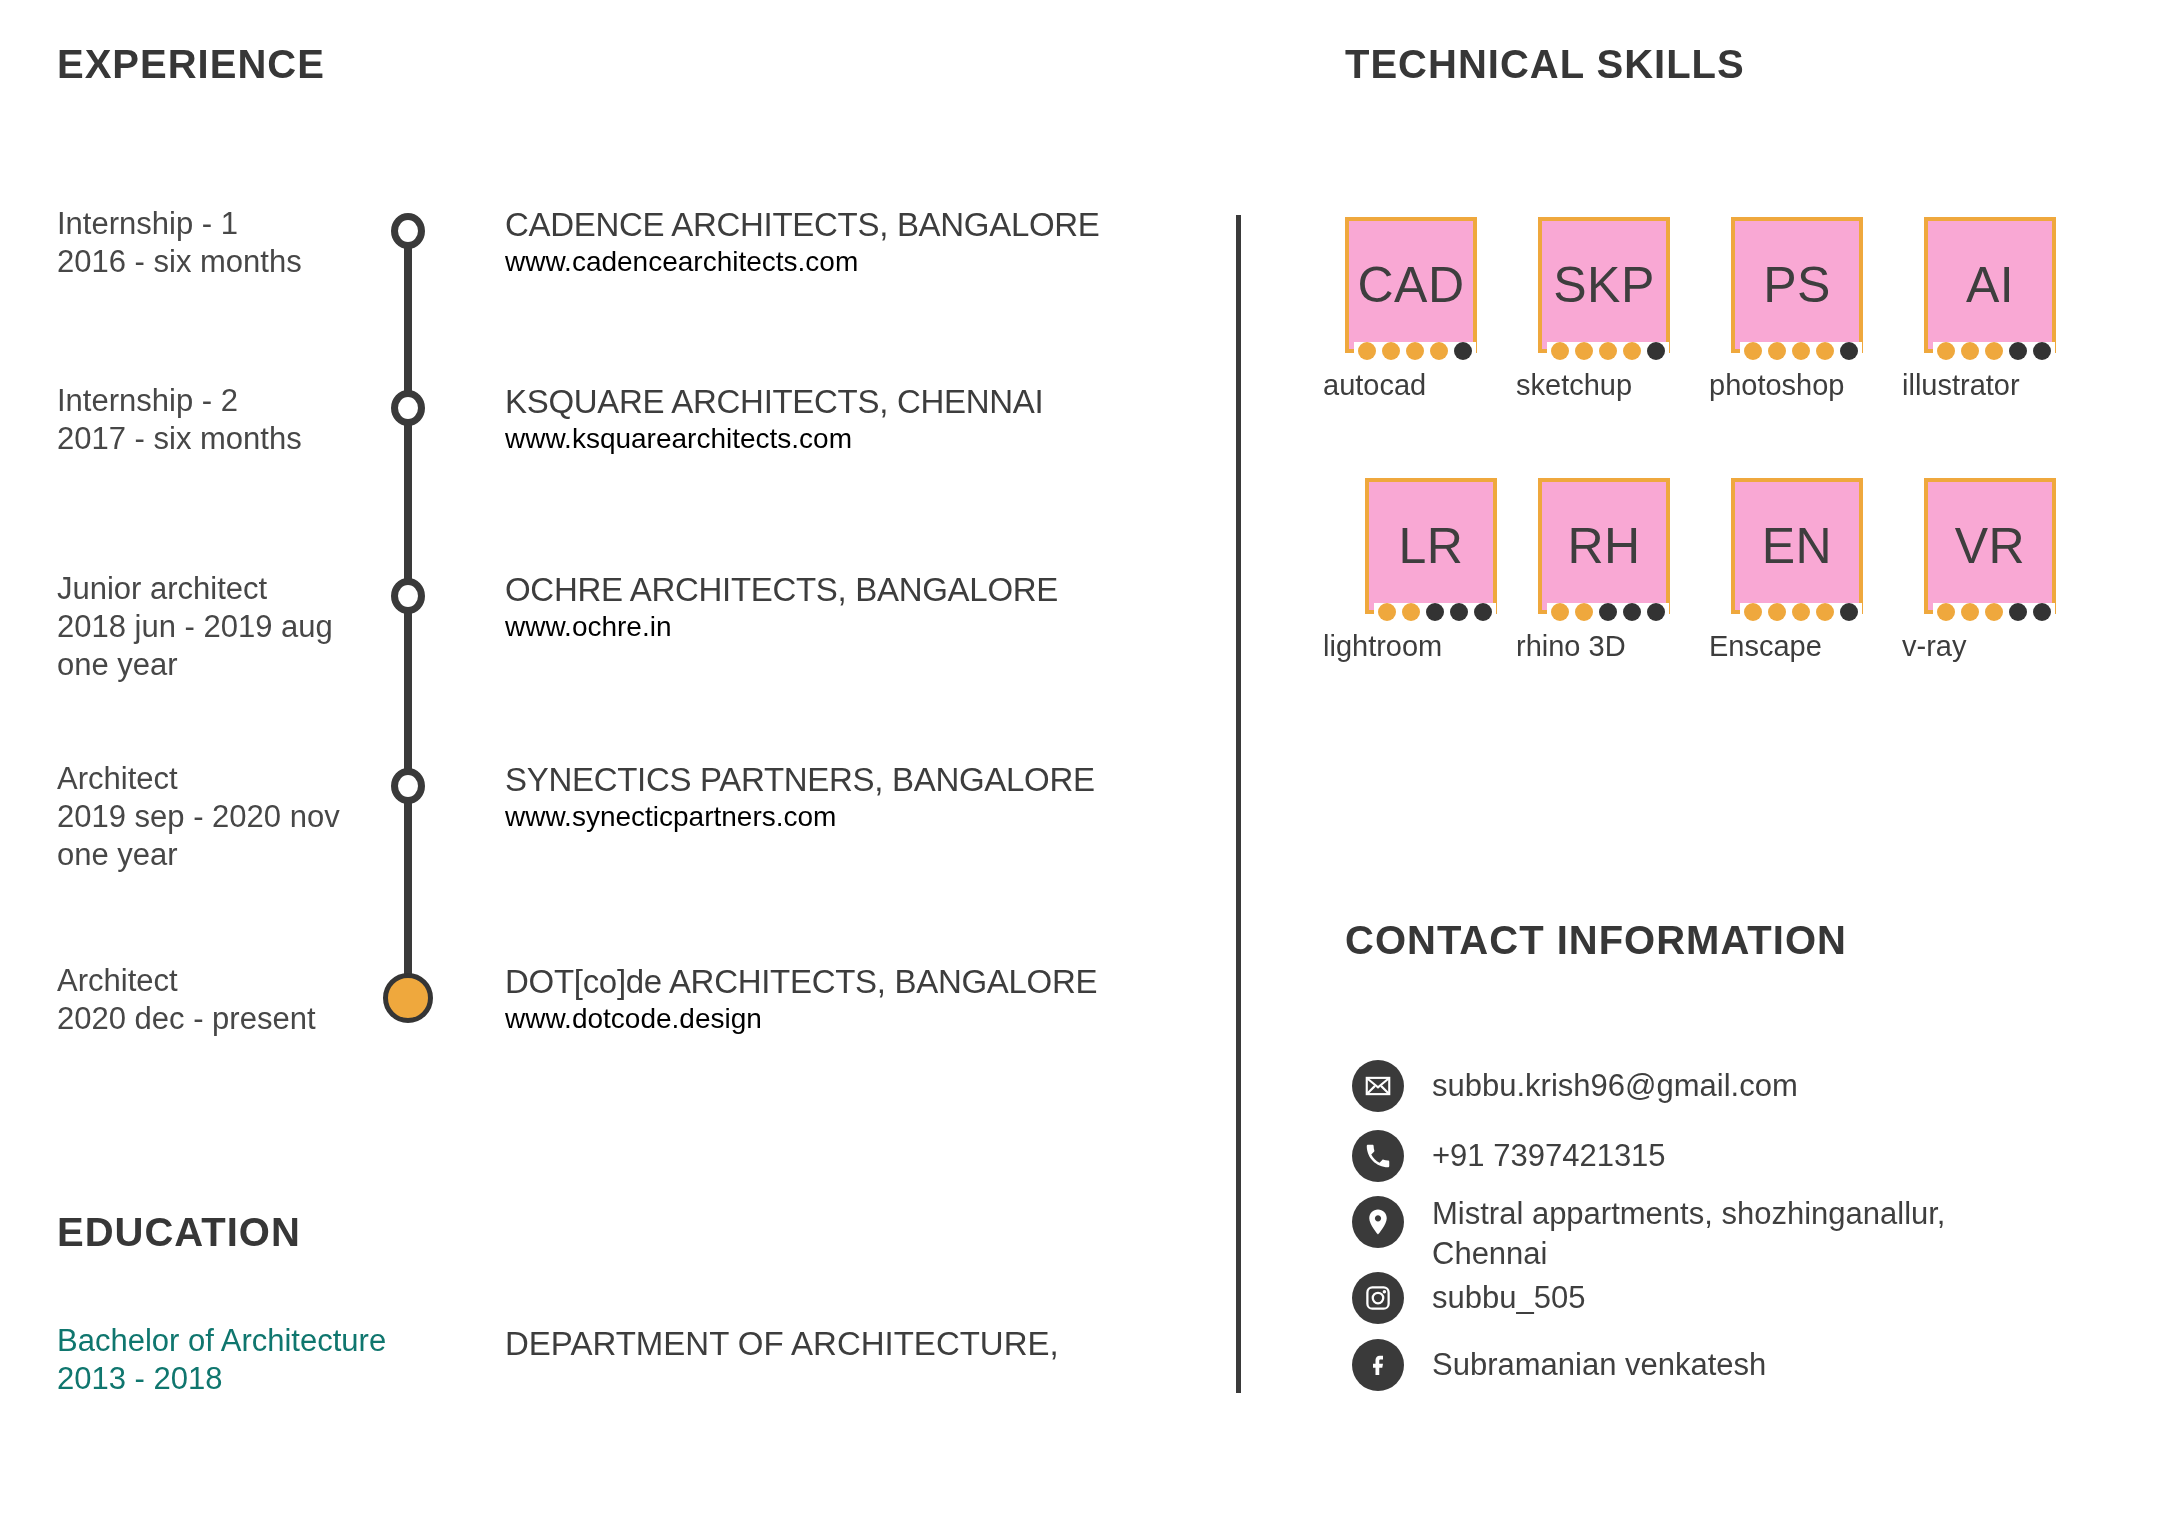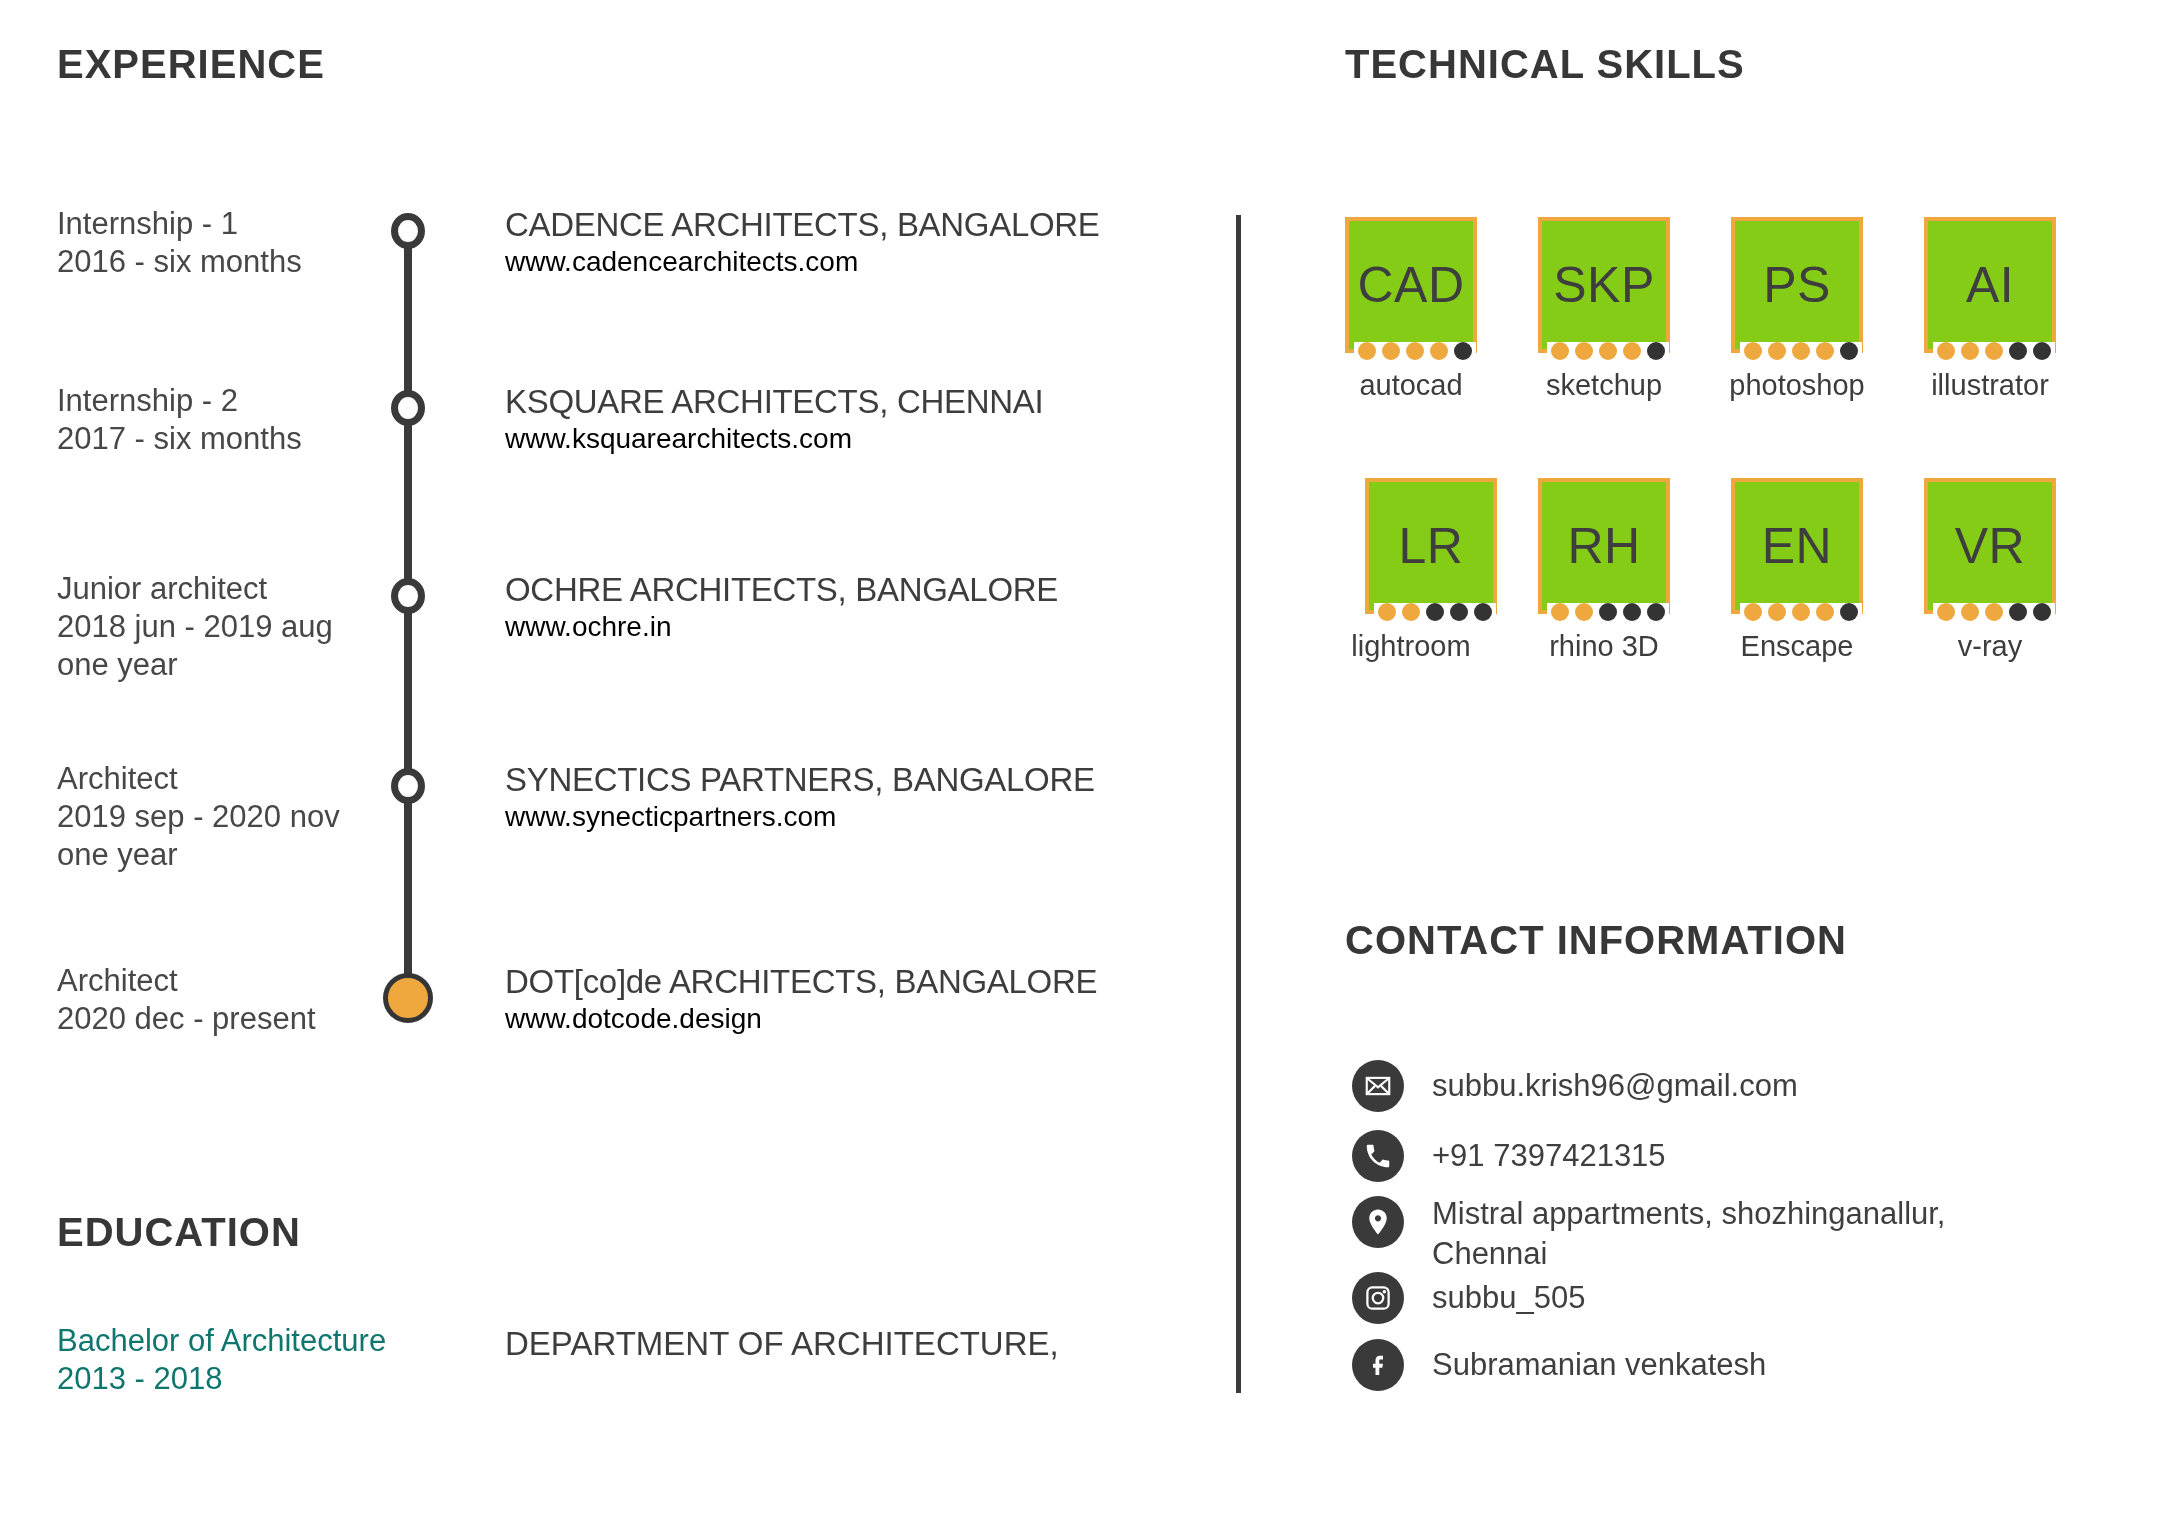--- a/index.html
+++ b/index.html
@@ -31,27 +31,27 @@
   .edu-school{position:absolute;left:505px;top:0;width:720px;}
   .school-name{font-size:33px;line-height:44px;color:#3d3d3d;white-space:nowrap;}
   .school-sub{font-size:29px;line-height:40px;color:#5d5d5d;white-space:nowrap;}
 
   
   .divider{position:absolute;left:1236px;top:215px;width:5px;height:1178px;background:#3a3a3a;}
 
   
   .skill{position:absolute;width:135px;}
   .skill-box{position:relative;width:132px;height:136px;border:4px solid #EFA83D;box-sizing:border-box;
-             display:flex;align-items:center;justify-content:center;background:#84cc16;}
+             display:flex;align-items:center;justify-content:center;background:#f9a8d4;}
   .skill-abbr{font-size:50px;font-weight:300;color:#3e3e3e;letter-spacing:0.5px;}
   .skill-dots{position:absolute;left:5px;bottom:-11px;display:flex;gap:6px;background:#ffffff;padding:0 4px;}
   .dot{width:18px;height:18px;border-radius:50%;}
   .dot.on{background:#EFA83D;}
   .dot.off{background:#333333;}
-  .skill-label{position:absolute;top:152px;left:-22px;width:176px;text-align:center;
+  .skill-label{position:absolute;top:152px;left:-22px;width:176px;text-align:left;
                font-size:29px;color:#3d3d3d;white-space:nowrap;}
 
   
   .contact-row{position:absolute;left:1352px;display:flex;align-items:flex-start;}
   .contact-icon{width:52px;height:52px;border-radius:50%;background:#3a3a3a;flex:none;
                 display:flex;align-items:center;justify-content:center;}
   .contact-icon svg{width:30px;height:30px;display:block;}
   .contact-text{margin-left:28px;font-size:31px;color:#3f3f3f;line-height:52px;white-space:nowrap;}
   .contact-text.multiline{line-height:40px;white-space:normal;width:580px;margin-top:-2px;}
 </style>

